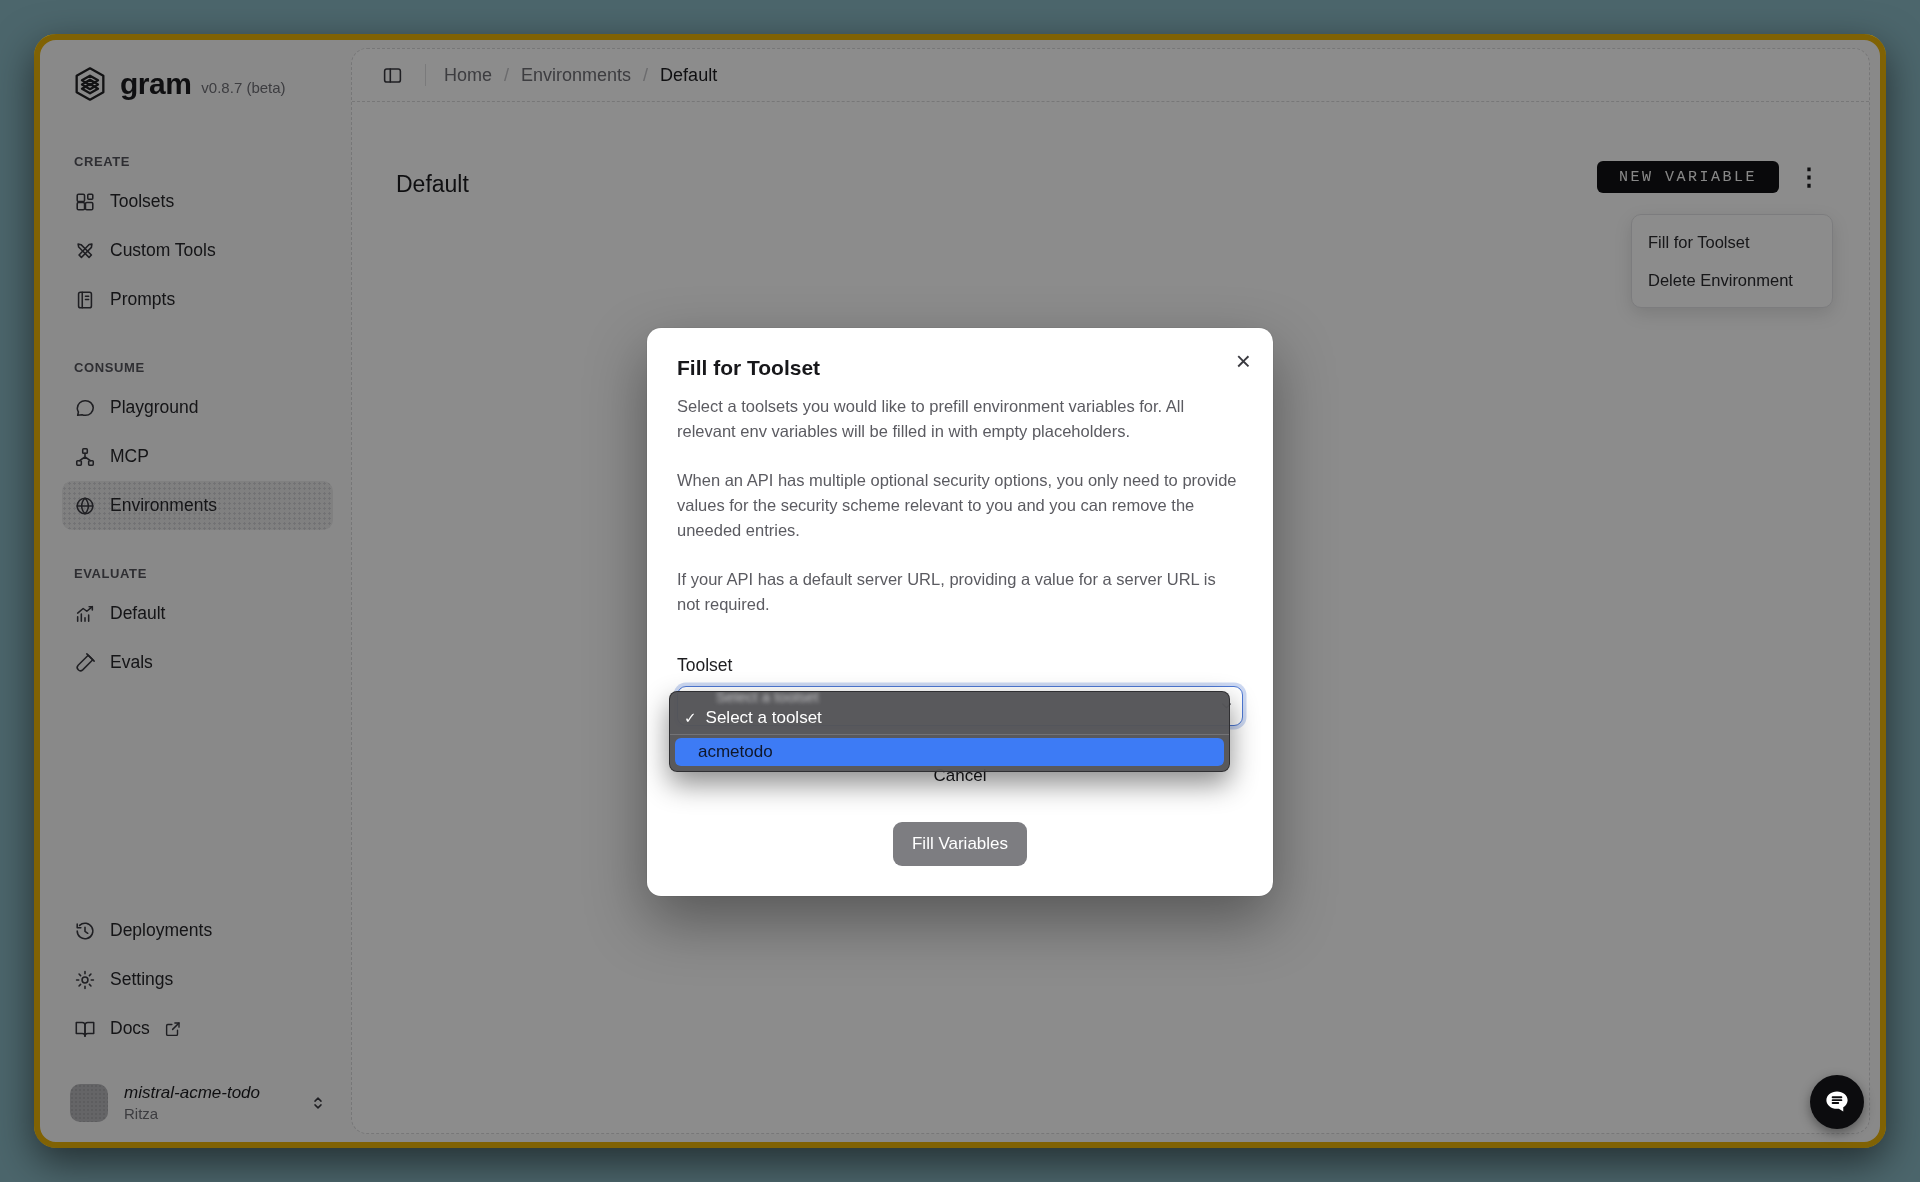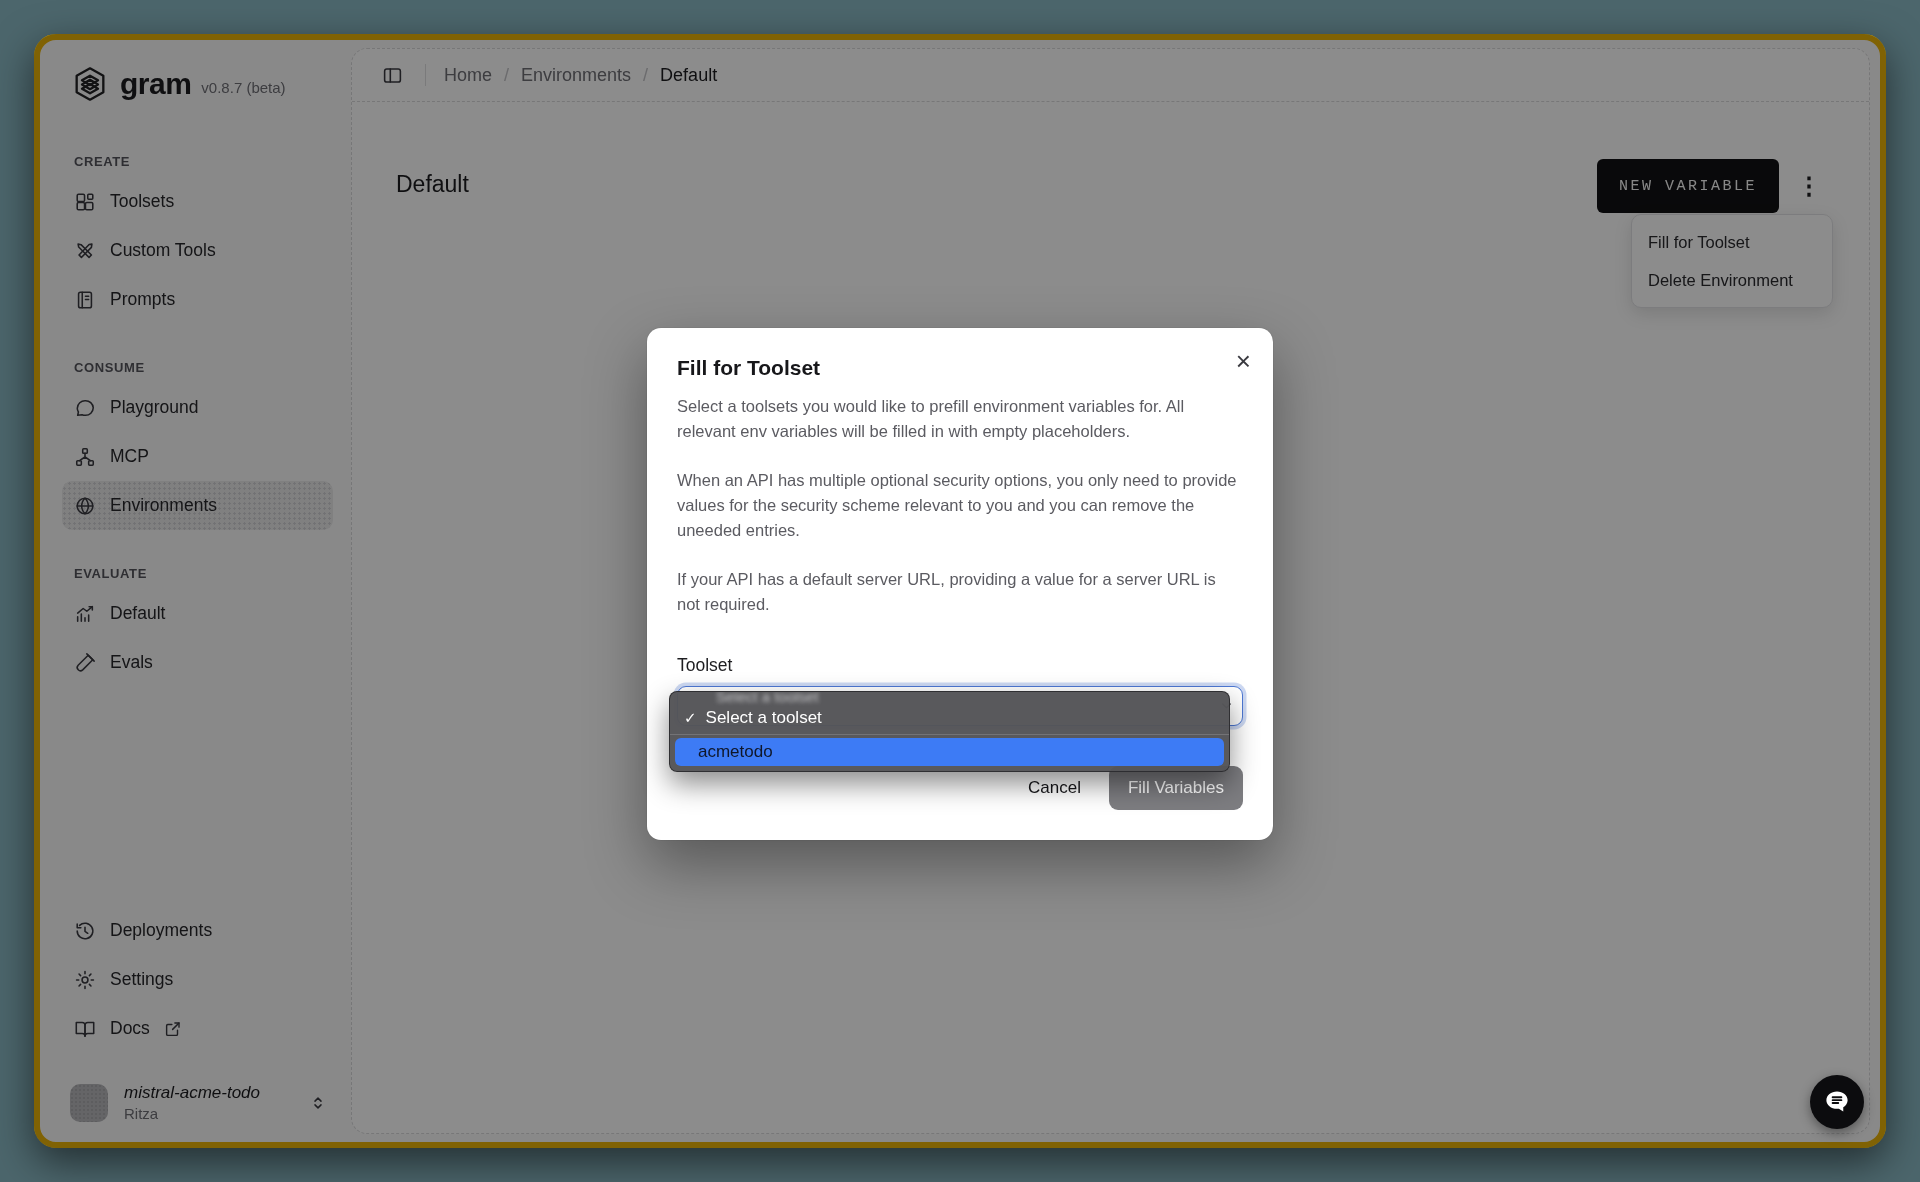--- a/index.html
+++ b/index.html
@@ -76,21 +76,21 @@
   .crumb{ color:#6f6f76; cursor:pointer; }
   .crumb.current{ color:#1d1d20; cursor:default; }
   .crumb-sep{ color:#c3c3c7; }
 
   .content{ padding:57px 44px 0; }
   .content-head{ display:flex; justify-content:space-between; align-items:flex-start; }
   .page-title{ font-size:23px; font-weight:500; color:#1d1d20; margin-top:12px; }
 
   .actions{ position:relative; display:flex; align-items:center; gap:14px; }
   .btn-new-variable{
-    height:54px; padding:0 22px; background:#121214; color:#f7f7f7;
+    height:32px; padding:0 22px; background:#121214; color:#f7f7f7;
     border:none; border-radius:6px; cursor:pointer;
     font-family:"Liberation Mono","DejaVu Sans Mono",monospace;
     font-size:15px; letter-spacing:2.5px;
   }
   .btn-kebab{
     background:none; border:none; cursor:pointer; color:#1d1d20;
     font-size:24px; line-height:1; padding:6px 4px; font-weight:700;
   }
   .context-menu{
     position:absolute; top:55px; right:-8px; width:202px;
@@ -150,21 +150,21 @@
     font-size:17px; padding:3px 12px 6px 14px;
     border-bottom:1px solid rgba(255,255,255,.16);
   }
   .popup-check{ font-size:15px; }
   .popup-row-highlighted{
     margin:3px 5px 0; height:28px; border-radius:6px;
     background:#3D7BF5; color:#0f172a; font-size:17px;
     display:flex; align-items:center; padding-left:23px; cursor:pointer;
   }
 
-  .modal-footer{ margin-top:40px; display:flex; justify-content:flex-end; align-items:center; gap:28px; }
+  .modal-footer{ margin-top:40px; display:flex; justify-content:flex-end; align-items:center; gap:36px;flex-direction:column; }
   .btn-cancel{ background:none; border:none; font-size:17px; color:#17171a; cursor:pointer; }
   .btn-submit{
     height:44px; padding:0 19px; border:none; border-radius:9px;
     background:#7d7d81; color:#ffffff; font-size:17px; cursor:pointer;
   }
 
   
   .chat-fab{
     position:absolute; left:1810px; top:1075px; width:54px; height:54px;
     border-radius:50%; background:#0c0c0e; z-index:30; border:none; cursor:pointer;

